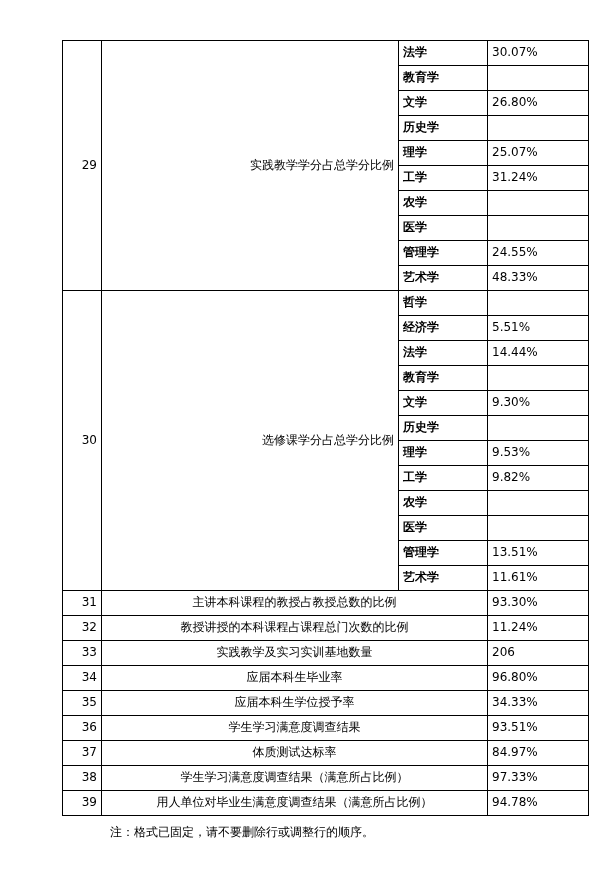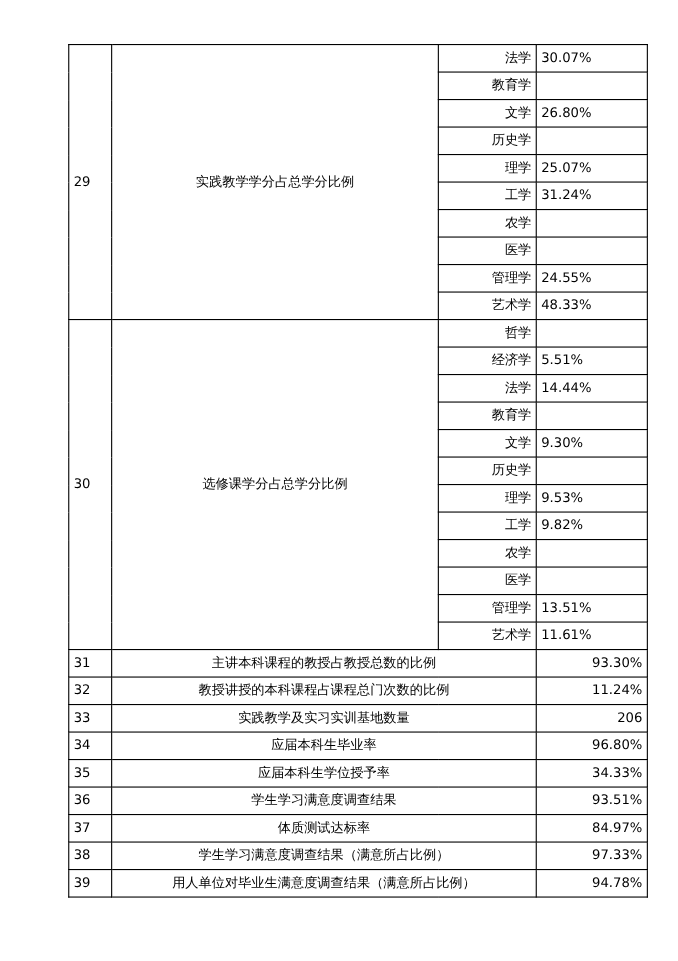--- a/index.html
+++ b/index.html
@@ -29,38 +29,38 @@
   table.doc-table td {
     border: 1px solid #000000;
     padding: 0 4px;
     height: 24px;
     vertical-align: middle;
     font-size: 12px;
     line-height: 1.15;
   }
   td.idx {
     width: 30px;
-    text-align: left;
+    text-align: right;
   }
   td.label {
     width: 288px;
-    text-align: center;
+    text-align: right;
   }
   td.sub {
     width: 80px;
-    text-align: right;
+    text-align: left;
     padding-left: 6px;
+    font-weight: bold;
   }
   td.val {
     width: 92px;
     text-align: left;
     padding-right: 8px;
   }
   td.val-wide {
-    text-align: right;
     padding-right: 8px;
   }
   td.label-wide {
     text-align: center;
   }
   .note {
     margin-top: 8px;
     padding-left: 48px;
     font-size: 12px;
   }
@@ -208,13 +208,14 @@
       </tr>
       <tr>
         <td class="idx">39</td>
         <td class="label-wide" colspan="2">用人单位对毕业生满意度调查结果（满意所占比例）</td>
         <td class="val-wide">94.78%</td>
       </tr>
 
     </tbody>
   </table>
 
+  <div class="note">注：格式已固定，请不要删除行或调整行的顺序。</div>
 </div>
 
 </body></html>

